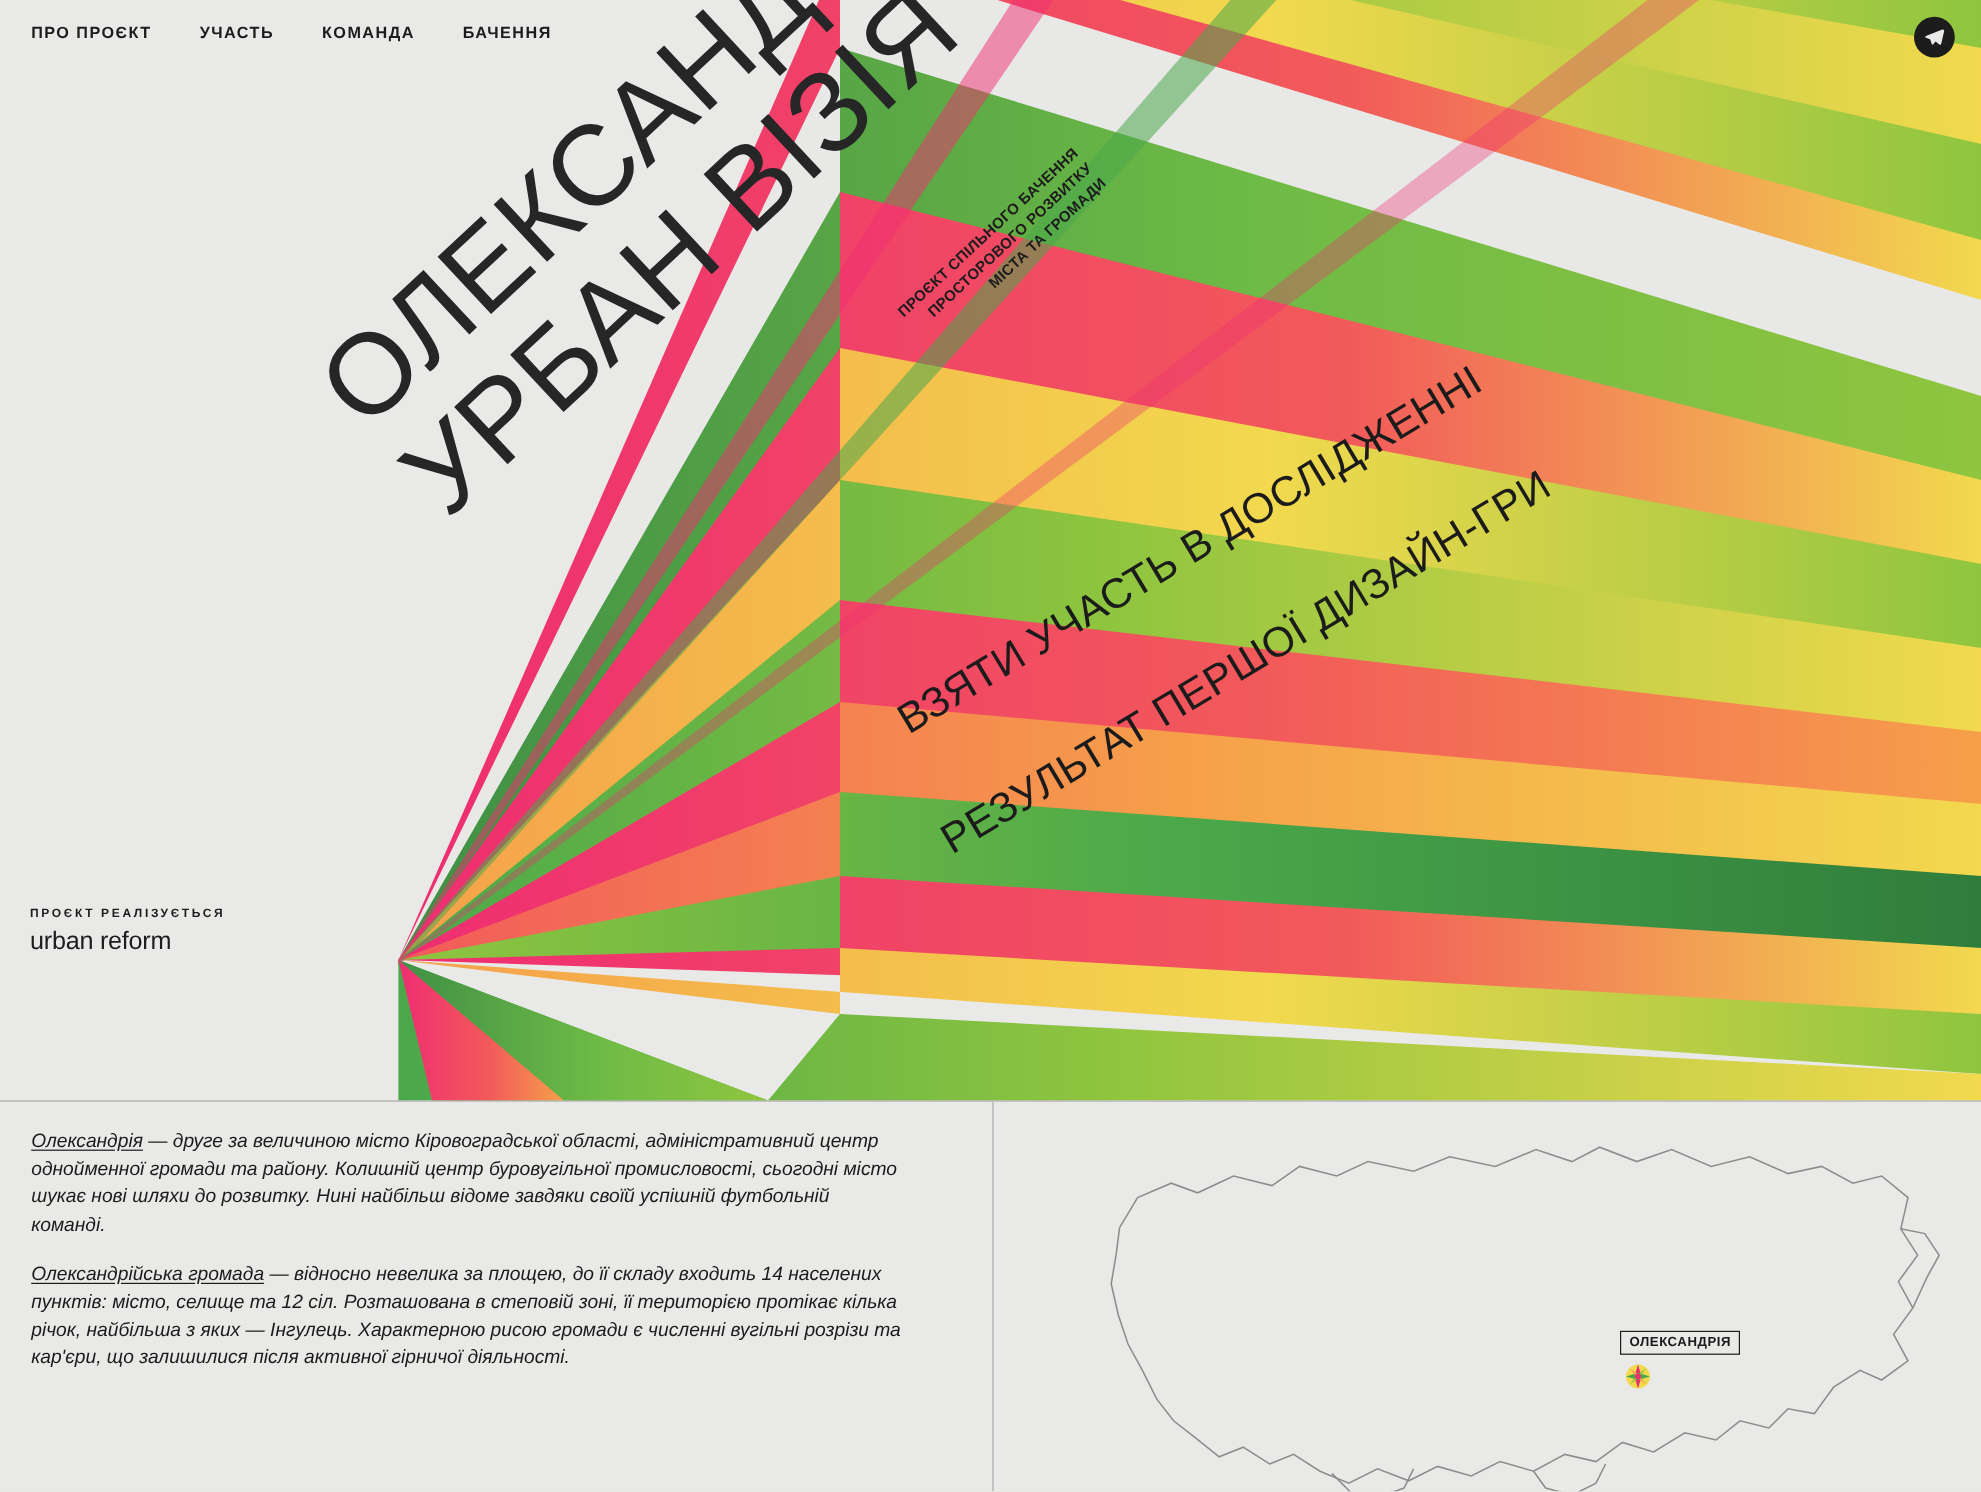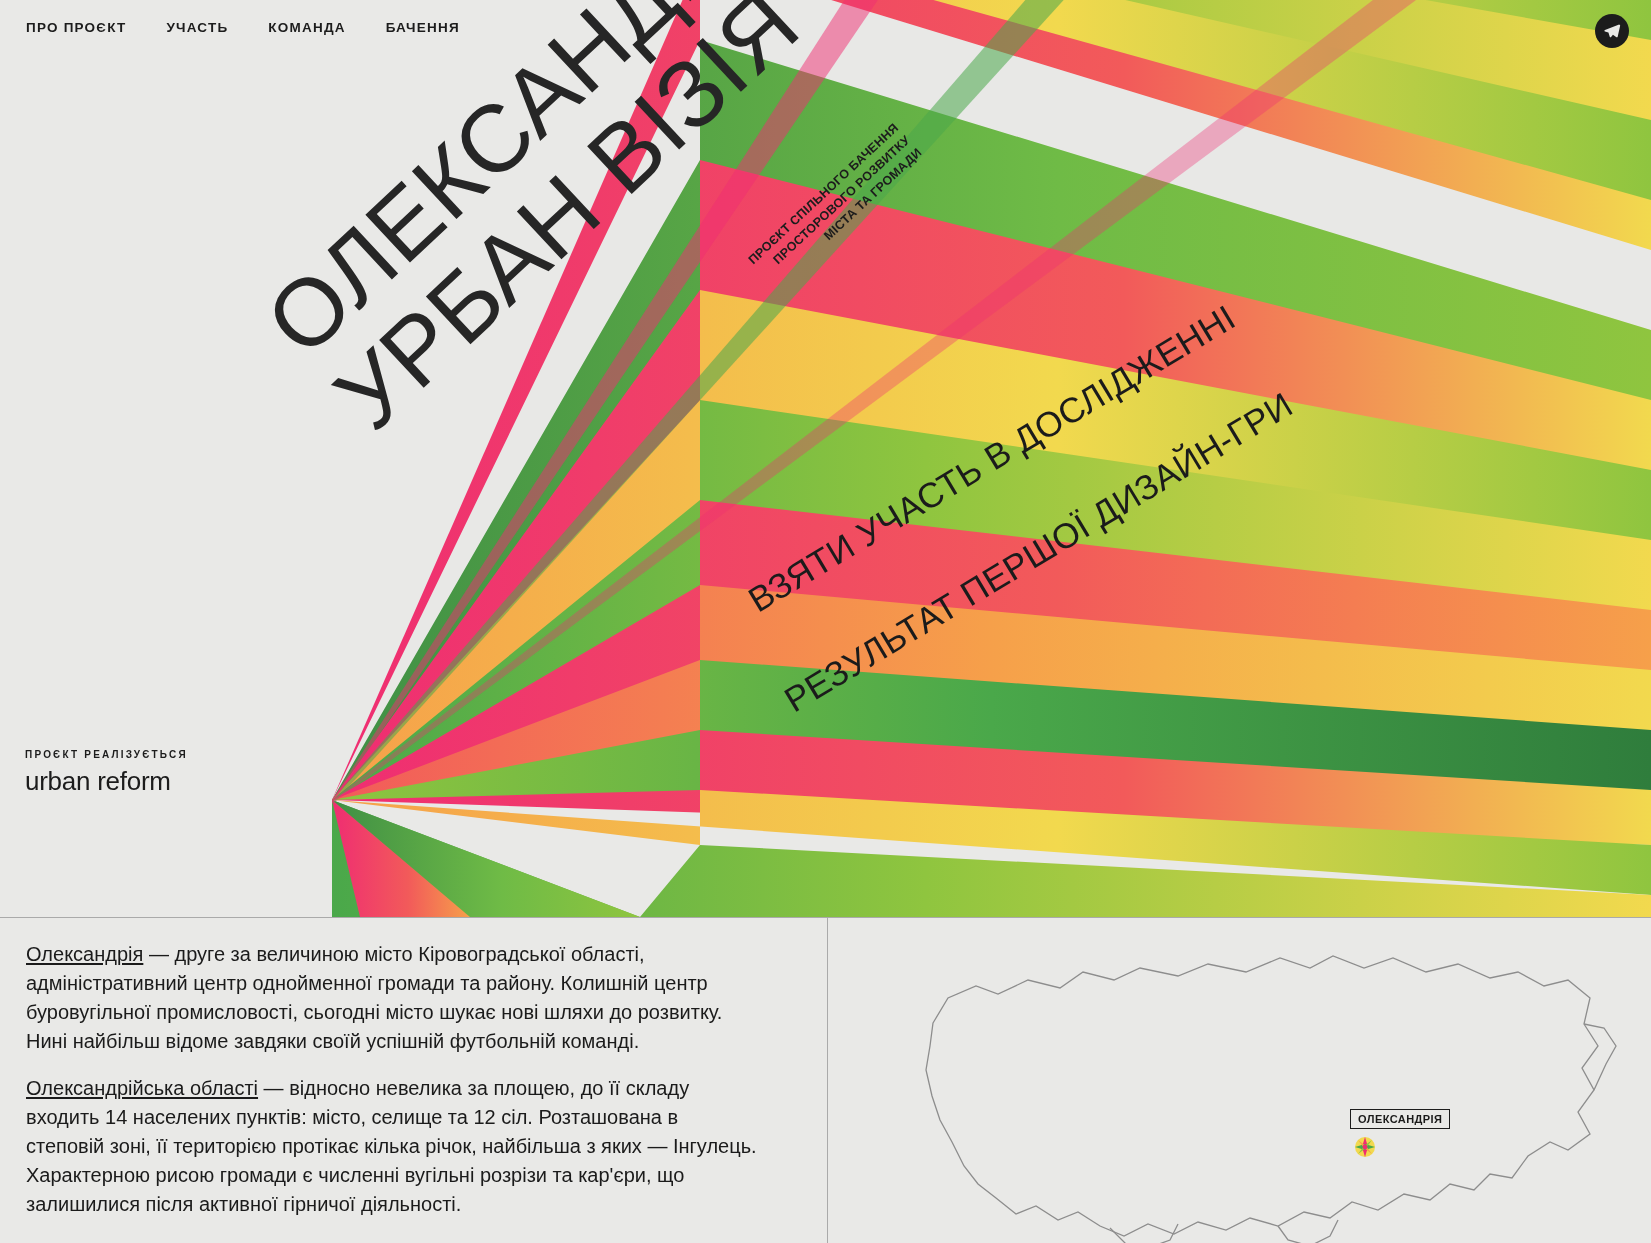--- a/index.html
+++ b/index.html
@@ -136,21 +136,21 @@
     z-index: 35;
   }
   .partner-label {
     font-size: 10px;
     letter-spacing: 0.22em;
     font-weight: 600;
     color: #1c1c1c;
     margin-bottom: 6px;
   }
   .partner-name {
-    font-size: 26px;
+    font-size: 21px;
     font-weight: 500;
     letter-spacing: -0.01em;
     color: #1c1c1c;
   }
 
   
   .lower {
     position: absolute;
     top: 917px;
     left: 0;
@@ -160,24 +160,25 @@
     border-top: 1px solid #aaa;
     display: flex;
     background: #e9e9e7;
   }
   .text-col {
     width: 828px;
     padding: 22px 70px 0 26px;
     border-right: 1px solid #aaa;
   }
   .para {
-    font-size: 20px;
+    font-size: 16px;
     line-height: 1.45;
     color: #1b1b1b;
     margin-bottom: 18px;
+    font-style: italic;
   }
   .para .lead {
     text-decoration: underline;
     text-underline-offset: 2px;
   }
   .map-col {
     position: relative;
     flex: 1;
     overflow: hidden;
   }
@@ -309,21 +310,21 @@
       <div class="partner-name">urban reform</div>
     </div>
   </div>
 
   <div class="lower">
     <div class="text-col">
       <p class="para">
         <span class="lead">Олександрія</span><span> — друге за величиною місто Кіровоградської області, адміністративний центр однойменної громади та району. Колишній центр буровугільної промисловості, сьогодні місто шукає нові шляхи до розвитку. Нині найбільш відоме завдяки своїй успішній футбольній команді.</span>
       </p>
       <p class="para">
-        <span class="lead">Олександрійська області</span><span> — відносно невелика за площею, до її складу входить 14 населених пунктів: місто, селище та 12 сіл. Розташована в степовій зоні, її територією протікає кілька річок, найбільша з яких — Інгулець. Характерною рисою громади є численні вугільні розрізи та кар'єри, що залишилися після активної гірничої діяльності.</span>
+        <span class="lead">Олександрійська громада</span><span> — відносно невелика за площею, до її складу входить 14 населених пунктів: місто, селище та 12 сіл. Розташована в степовій зоні, її територією протікає кілька річок, найбільша з яких — Інгулець. Характерною рисою громади є численні вугільні розрізи та кар'єри, що залишилися після активної гірничої діяльності.</span>
       </p>
     </div>
 
     <div class="map-col">
       <svg class="map-svg" width="780" height="330" viewBox="0 0 780 330">
         <path d="M55,95 L70,70 L98,58 L120,66 L150,52 L182,60 L205,44 L236,52 L262,40 L300,48 L330,36 L368,44
                  L402,30 L432,40 L455,28 L486,40 L515,30 L548,44 L580,36 L612,50 L640,44 L666,58 L690,52
                  L712,70 L706,96 L720,118 L704,140 L716,162 L700,184 L712,206 L690,222 L672,214 L650,228
                  L634,250 L612,246 L596,262 L572,256 L552,272 L526,266 L500,282 L474,274 L452,290 L426,284
                  L400,298 L372,290 L348,302 L320,294 L296,306 L270,296 L246,308 L222,298 L200,284 L180,292

